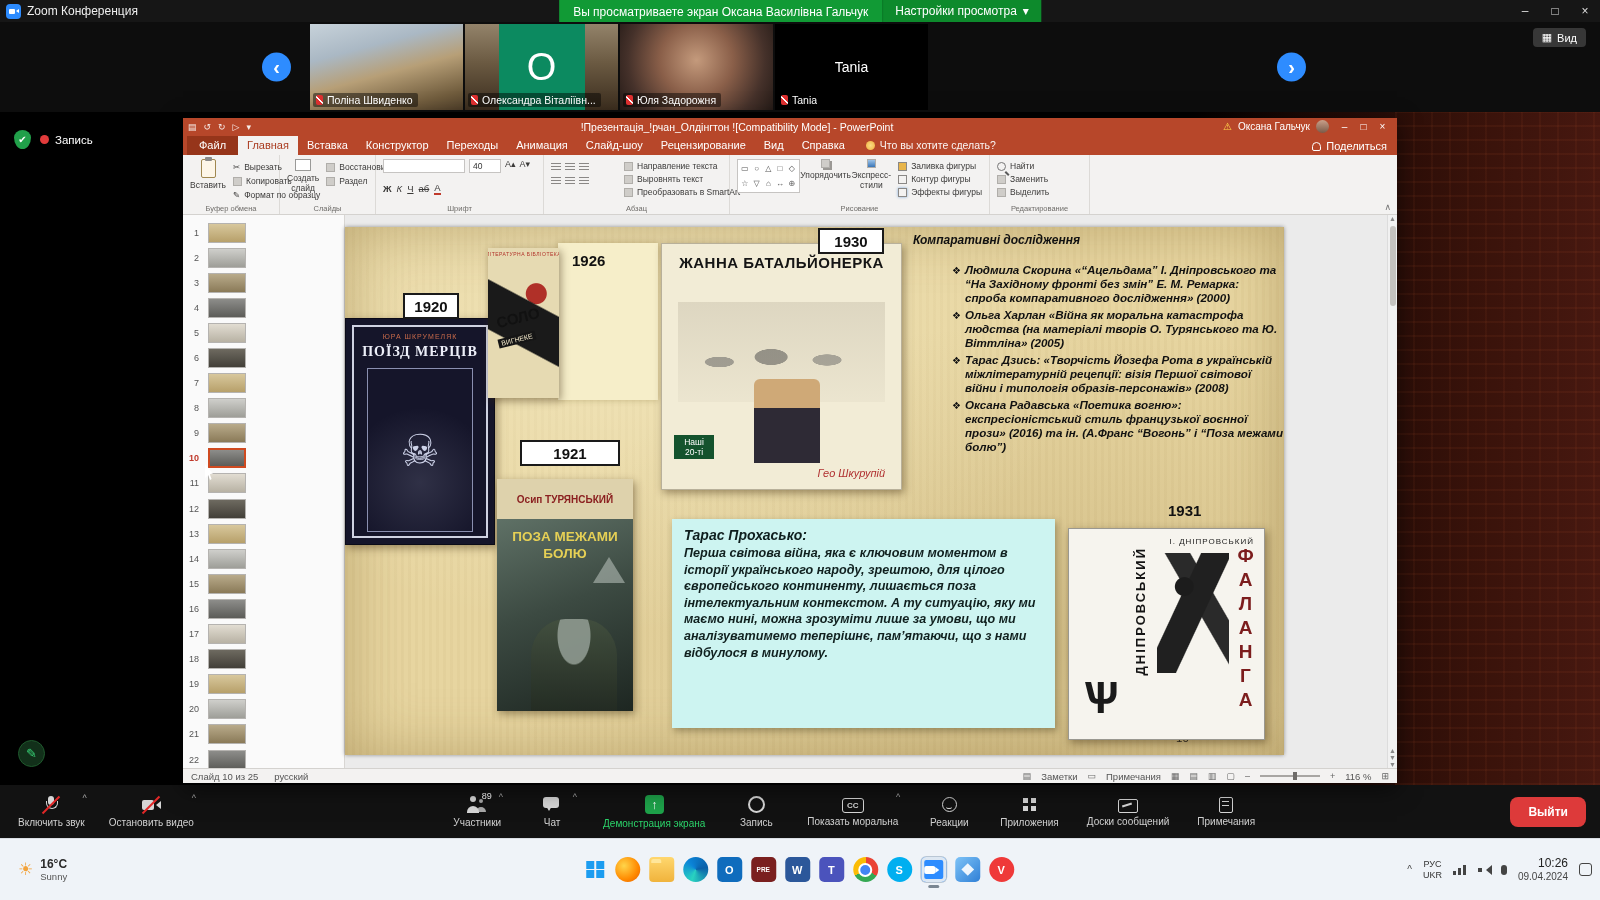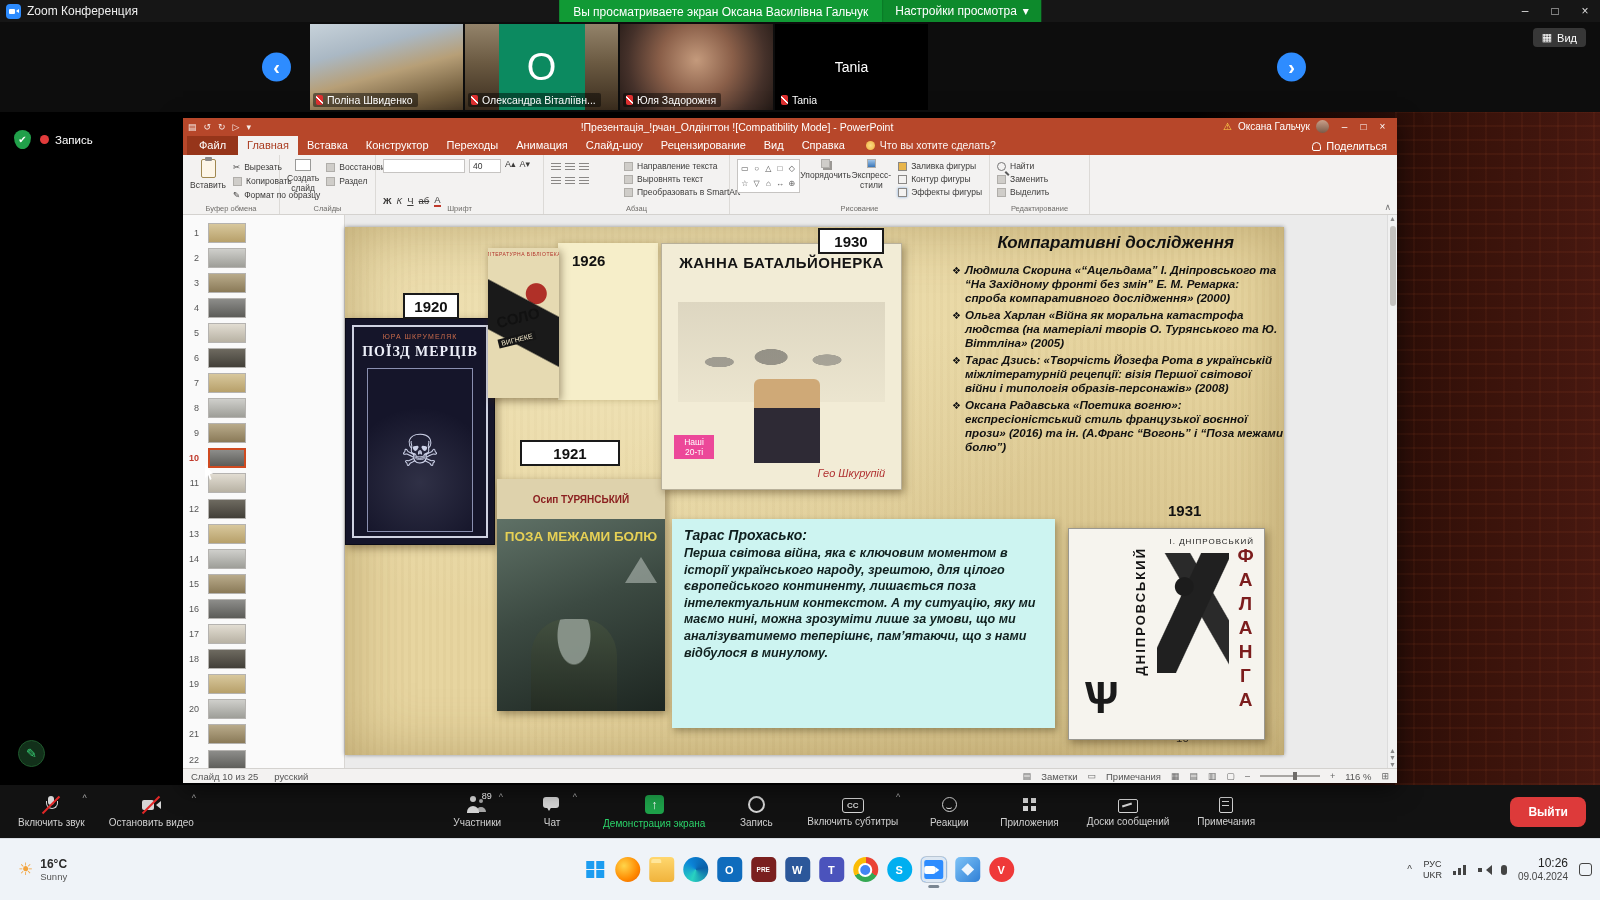--- a/index.html
+++ b/index.html
@@ -132,49 +132,49 @@
 .pz-author{color:#c86a4a;font-size:7px;letter-spacing:1px;margin-top:2px;}
 .pz-title{color:#eceef8;font-family:"Liberation Serif",serif;font-weight:bold;font-size:14px;letter-spacing:1px;margin-top:4px;text-align:center;}
 .pz-art{flex:1;width:86%;margin-top:8px;border:1px solid #8a8fb0;display:flex;align-items:center;justify-content:center;color:#cdd2e8;font-size:44px;background:radial-gradient(circle at 50% 70%, rgba(200,205,230,.15), transparent 60%);}
 
 #book-solo{left:143px;top:21px;width:71px;height:150px;background:#e6dab2;z-index:2;display:flex;flex-direction:column;align-items:center;overflow:hidden;}
 .solo-band{color:#b03028;font-size:5px;letter-spacing:.5px;margin-top:3px;white-space:nowrap;}
 .solo-art{width:100%;flex:1;position:relative;background:linear-gradient(28deg,transparent 38%,#1a1a1a 39% 66%,transparent 67%),radial-gradient(circle at 68% 26%,#b03028 0 10px,transparent 11px),#e6dab2;}
 .solo-title{position:absolute;left:8px;top:52px;transform:rotate(-14deg);font-weight:bold;font-size:15px;color:#111;z-index:2;}
 .solo-sub{position:absolute;left:10px;top:78px;transform:rotate(-14deg);font-size:7px;color:#f0e6c8;background:#151515;padding:1px 3px;z-index:2;}
 
-#book-poza{left:152px;top:252px;width:168px;height:232px;z-index:2;display:flex;flex-direction:column;background:#ded2ac;}
+#book-poza{left:152px;top:252px;width:136px;height:232px;z-index:2;display:flex;flex-direction:column;background:#ded2ac;}
 .poza-top{height:40px;display:flex;align-items:center;justify-content:center;color:#8b2020;font-weight:bold;font-size:10px;}
 .poza-main{flex:1;position:relative;background:linear-gradient(160deg,#5f7166 0%,#3c4a42 45%,#1d2621 100%);display:flex;flex-direction:column;align-items:center;}
 .poza-main::before{content:"";position:absolute;right:8px;top:22px;border:16px solid transparent;border-bottom:26px solid #c9d2cc;opacity:.5;}
 .poza-main::after{content:"";position:absolute;left:34px;bottom:0;width:86px;height:92px;background:radial-gradient(ellipse at 50% 18%,#8f9a90 0 16px,transparent 17px),linear-gradient(#43503f,#242c23);border-radius:40% 40% 0 0;opacity:.9;}
 .poza-title{margin-top:10px;color:#e6d055;font-weight:bold;font-size:13.5px;text-align:center;line-height:1.25;z-index:2;padding:0 6px;}
 
 #book-zhanna{left:316px;top:16px;width:241px;height:247px;background:#f2ecd6;border:1px solid #b8b09a;z-index:2;}
 .zh-title{padding-top:10px;text-align:center;font-weight:bold;font-size:15px;letter-spacing:.5px;color:#151515;line-height:1.15;}
 .zh-art{position:absolute;left:16px;top:58px;right:16px;height:100px;background:
  radial-gradient(ellipse at 20% 60%, rgba(90,90,90,.5) 0 14px, transparent 15px),
  radial-gradient(ellipse at 45% 55%, rgba(70,70,70,.5) 0 16px, transparent 17px),
  radial-gradient(ellipse at 72% 58%, rgba(90,90,90,.45) 0 14px, transparent 15px),
  linear-gradient(rgba(160,150,130,.25), rgba(160,150,130,.08));}
 .zh-portrait{position:absolute;left:92px;bottom:26px;width:66px;height:84px;background:linear-gradient(#cfa977 0 34%,#2e2a35 35%);border-radius:6px 6px 0 0;}
-.zh-badge{position:absolute;left:12px;bottom:30px;background:#ec4899;color:#fff;font-size:8.5px;padding:2px 5px;text-align:center;line-height:1.2;width:40px;}
+.zh-badge{position:absolute;left:12px;bottom:30px;background:#14532d;color:#fff;font-size:8.5px;padding:2px 5px;text-align:center;line-height:1.2;width:40px;}
 .zh-author{position:absolute;right:16px;bottom:10px;color:#b03030;font-style:italic;font-size:11px;}
 
 #book-falanga{left:723px;top:301px;width:197px;height:212px;background:#f6f4ee;border:1px solid #9a9890;z-index:4;overflow:hidden;}
 .fa-top{position:absolute;right:10px;top:8px;font-size:8px;color:#222;letter-spacing:1px;}
 .fa-monogram{position:absolute;left:14px;bottom:16px;font-size:44px;color:#1a1a1a;font-weight:bold;}
 .fa-side{position:absolute;left:64px;top:18px;writing-mode:vertical-rl;transform:rotate(180deg);font-weight:bold;font-size:13px;color:#141414;letter-spacing:2px;}
 .fa-art{position:absolute;left:88px;top:24px;width:72px;height:120px;background:
  radial-gradient(circle at 38% 28%, #1c1c1c 0 9px, transparent 10px),
  linear-gradient(115deg, transparent 34%, #202020 35% 58%, transparent 59%),
  linear-gradient(60deg, transparent 54%, #2a2a2a 55% 72%, transparent 73%);}
 .fa-title{position:absolute;right:8px;top:16px;writing-mode:vertical-rl;text-orientation:upright;font-weight:bold;font-size:19px;color:#7c1d1d;letter-spacing:3px;}
 
-#slide-title{position:absolute;left:584px;top:6px;width:305px;text-align:right;font-weight:bold;font-style:italic;font-size:17px;color:#111;}
+#slide-title{position:absolute;left:568px;top:6px;width:305px;text-align:left;font-weight:bold;font-style:italic;font-size:12px;color:#111;}
 #bullets{position:absolute;left:607px;top:36px;width:331px;color:#111;}
 .bullet{display:flex;gap:4px;margin-bottom:3px;}
 .bullet-marker{font-size:10px;line-height:1.5;flex:0 0 auto;}
 .bullet-text{font-style:italic;font-weight:bold;font-size:11.6px;line-height:1.21;}
 #quote-box{position:absolute;left:327px;top:292px;width:383px;height:209px;background:#cdf4f1;box-shadow:2px 3px 7px rgba(60,50,20,.4);padding:8px 12px;z-index:5;}
 .quote-author{font-weight:bold;font-style:italic;font-size:14px;color:#0e1e1e;margin-bottom:2px;}
 .quote-text{font-style:italic;font-weight:bold;font-size:12.6px;line-height:1.32;color:#10201f;}
 #page-num{position:absolute;left:831px;top:505px;font-size:11.5px;color:#222;}
 
 
@@ -451,21 +451,21 @@
                 <span>Восстановить</span>
               </div>
             <div class="srow">
                 <span class="mini-ic"></span>
                 <span>Раздел</span>
               </div>
           </div>
           <div class="rgroup-label">Слайды</div>
         </div>
 
-        <div class="rgroup" style="width:168px;flex-direction:column;gap:20px;">
+        <div class="rgroup" style="width:168px;flex-direction:column;gap:8px;">
           <div style="display:flex;gap:4px;">
             <div class="combo" style="width:82px;"></div>
             <div class="combo" style="width:32px;">
                 <span>40</span>
               </div>
             <span style="font-size:9px;">А▴</span>
             <span style="font-size:9px;">А▾</span>
           </div>
           <div class="fletters">
             <span class="b">Ж</span>
@@ -848,21 +848,21 @@
           <div class="zb-icon ic-rec"></div>
           <span class="zb-label">Запись</span>
         </div>
 
         <div class="zb-item">
 
           <span class="zb-caret">^</span>
           <div class="zb-icon ic-cc">
             <span class="ictext">CC</span>
           </div>
-          <span class="zb-label">Включить субтитры</span>
+          <span class="zb-label">Показать моральна</span>
         </div>
 
         <div class="zb-item">
 
           <div class="zb-icon ic-react"></div>
           <span class="zb-label">Реакции</span>
         </div>
 
         <div class="zb-item">
 

